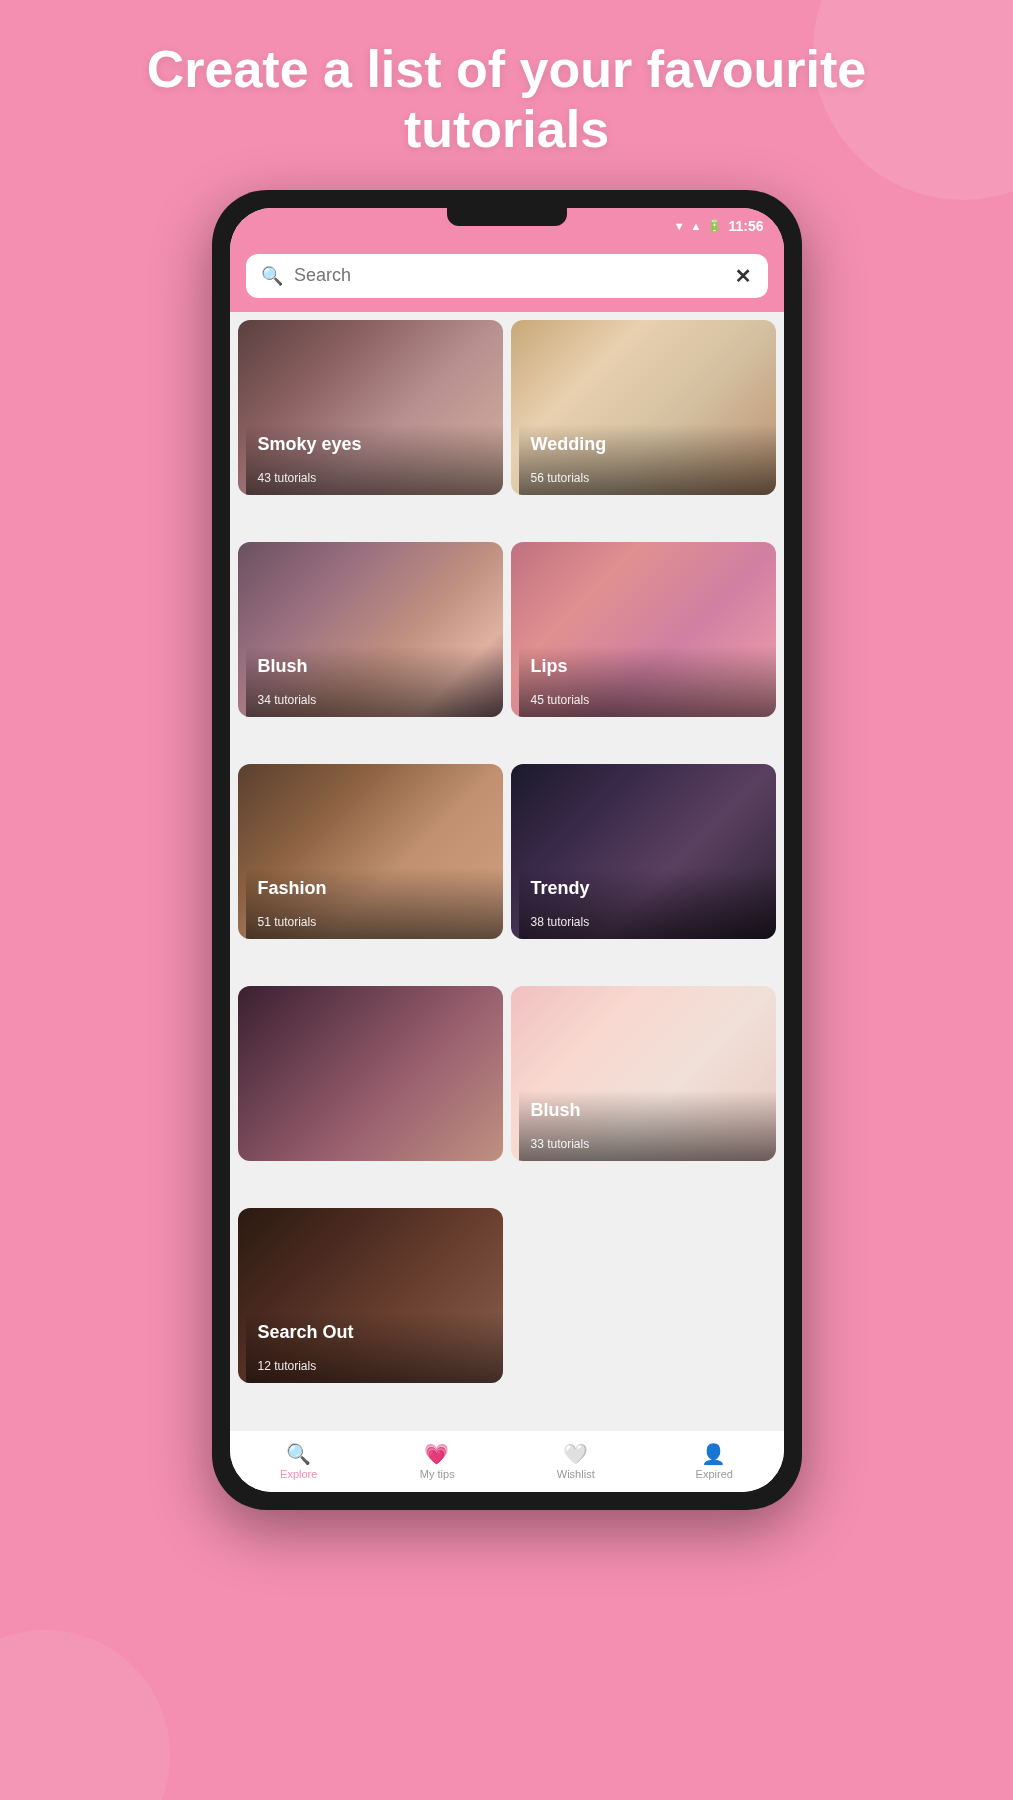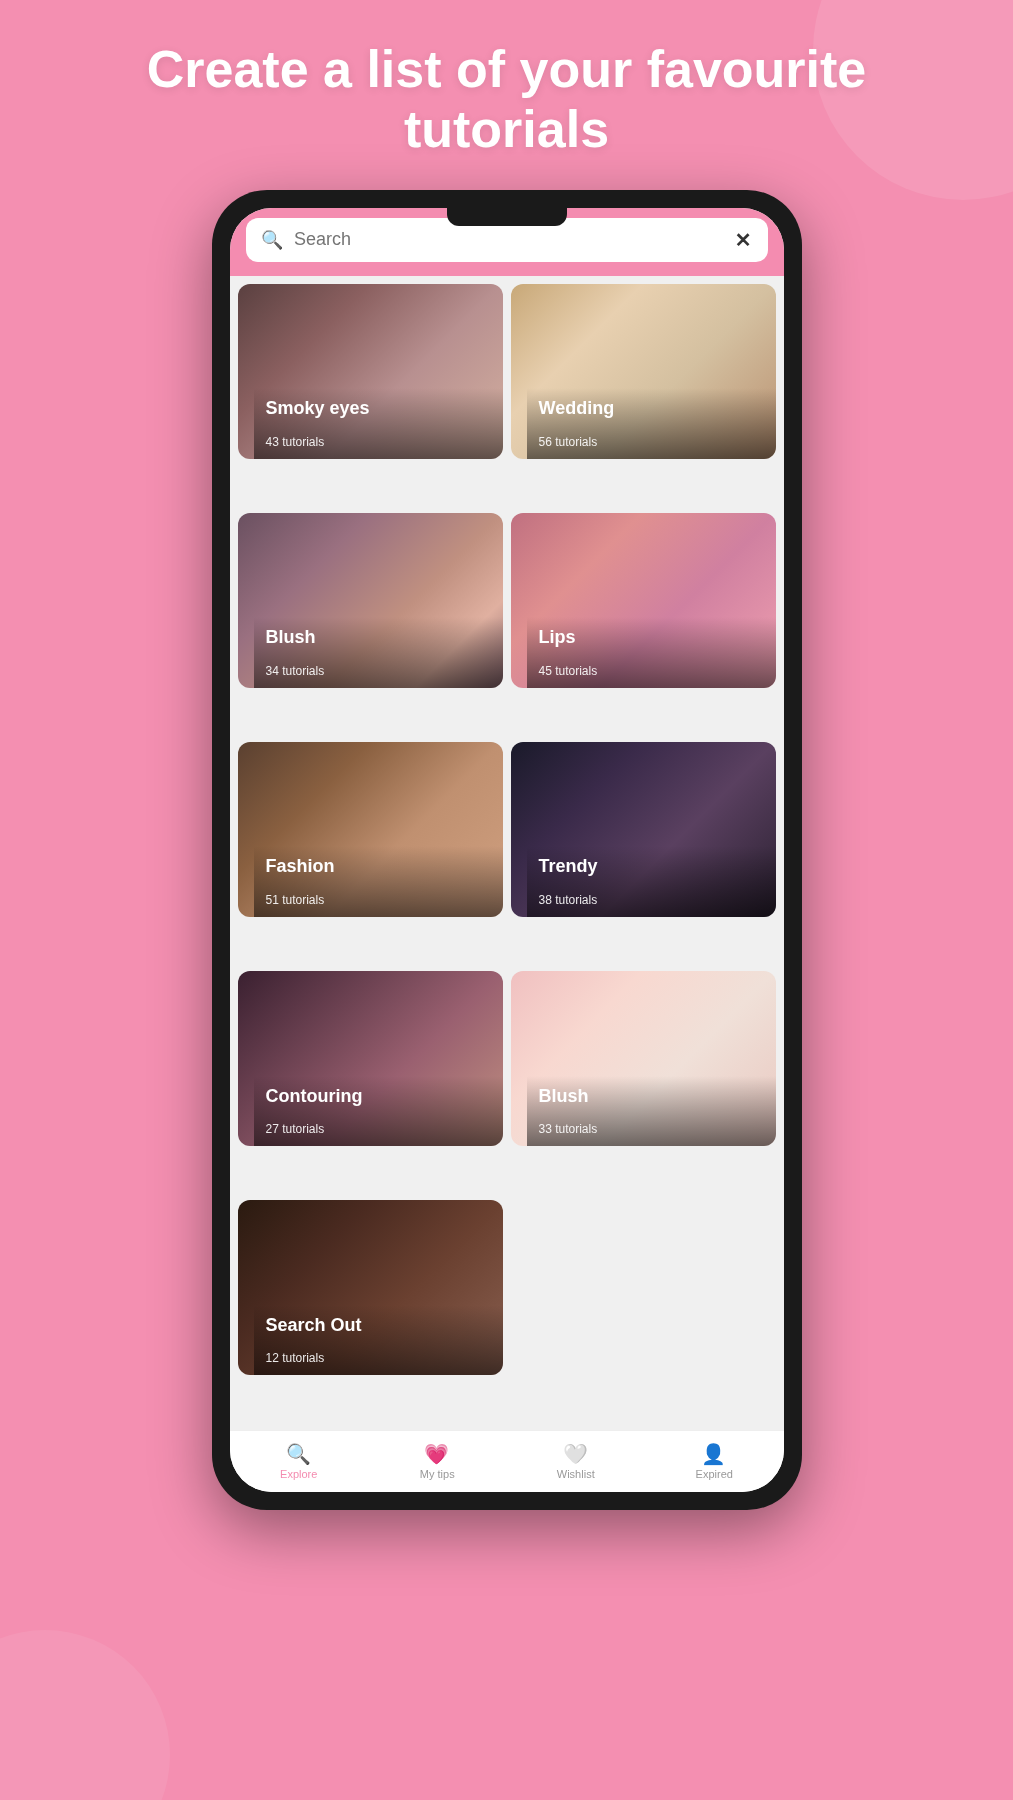--- a/index.html
+++ b/index.html
@@ -170,21 +170,21 @@
     .nails-bg {
       background: linear-gradient(135deg, #c070a0 0%, #d090b0 30%, #e0b0c0 60%, #d0a0b0 100%);
     }
     .nightout-bg {
       background: linear-gradient(135deg, #2a1a10 0%, #4a2a20 30%, #6a4030 60%, #8a6050 100%);
     }
 
     .card-label {
       position: absolute;
       bottom: 0;
-      left: 16px;
+      left: 8px;
       right: 0;
       padding: 10px 12px;
       background: linear-gradient(transparent, rgba(0,0,0,0.55));
       color: white;
     }
     .card-title {
       font-size: 18px;
       font-weight: 700;
       line-height: 1.2;
     }
@@ -251,20 +251,28 @@
 
 <div class="bg-deco bg-deco-1"></div>
 <div class="bg-deco bg-deco-2"></div>
 
 <h1 class="hero-text">Create a list of your favourite tutorials</h1>
 
 <div class="phone-shell">
   <div class="phone-notch"></div>
   <div class="phone-screen">
 
+    <div class="status-bar">
+      <div class="status-icons">
+        <span class="wifi-icon"></span>
+        <span class="signal-icon"></span>
+        <span class="battery-icon"></span>
+        <span style="color:white;font-weight:700;font-size:14px;">11:56</span>
+      </div>
+    </div>
 
     <div class="search-bar-container">
       <div class="search-bar">
         <span class="search-icon-wrap">🔍</span>
         <input class="search-input" type="text" placeholder="Search" style="">
         <span class="search-close">✕</span>
       </div>
     </div>
 
     <div class="grid-container" id="grid">
@@ -305,24 +313,20 @@
   </div>
         <div class="grid-item">
     <div class="grid-item-bg trendy-bg"></div>
     <div class="card-label">
       <div class="card-title">Trendy</div>
       <div class="card-subtitle">38 tutorials</div>
     </div>
   </div>
         <div class="grid-item">
     <div class="grid-item-bg contouring-bg"></div>
-    <div class="card-label">
-      <div class="card-title">Contouring</div>
-      <div class="card-subtitle">27 tutorials</div>
-    </div>
   </div>
         <div class="grid-item">
     <div class="grid-item-bg blush-bg"></div>
     <div class="card-label">
       <div class="card-title">Blush</div>
       <div class="card-subtitle">33 tutorials</div>
     </div>
   </div>
         <div class="grid-item">
     <div class="grid-item-bg nightout-bg"></div>

